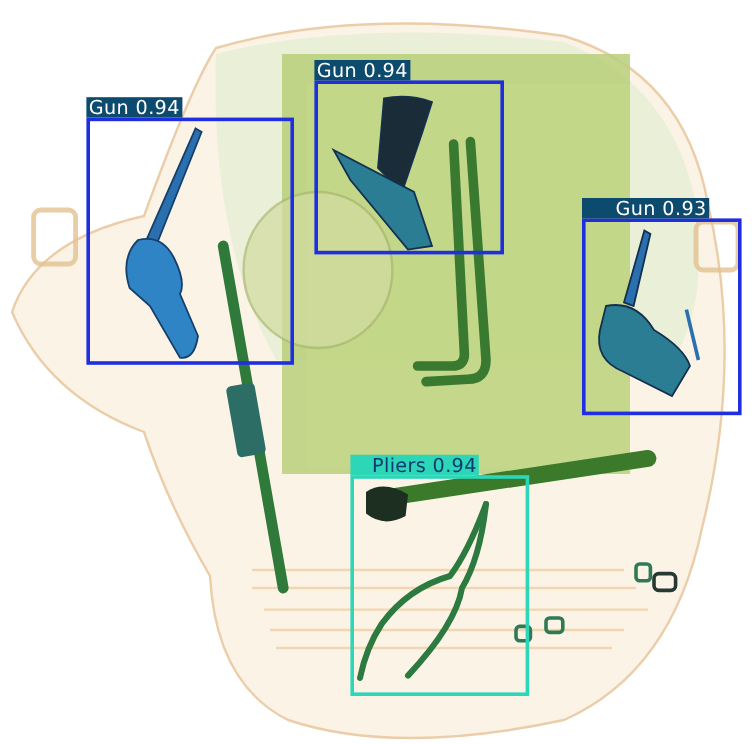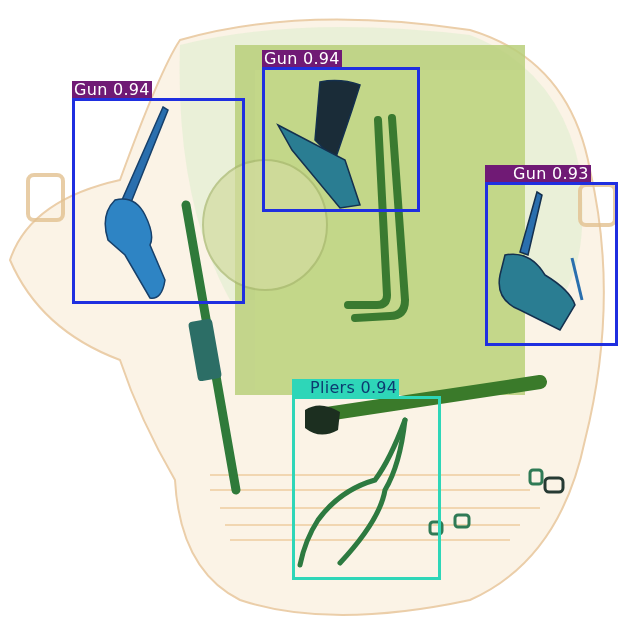--- a/index.html
+++ b/index.html
@@ -1,20 +1,20 @@
 <!DOCTYPE html>
 <html><head>
 <meta charset="utf-8">
 <style>
   html,body{margin:0;padding:0;}
   body{width:628px;height:620px;position:relative;overflow:hidden;background:#ffffff;font-family:"DejaVu Sans","Liberation Sans",sans-serif;}
   .scene{position:absolute;left:0;top:0;width:628px;height:620px;}
   .box{position:absolute;box-sizing:border-box;border:3px solid #1f2fe0;}
   .box.cyan{border-color:#2ed6b8;}
-  .lbl{position:absolute;height:17px;line-height:17px;font-size:16px;padding:0 2px;white-space:nowrap;color:#ffffff;background:#701a75;letter-spacing:0.3px;}
+  .lbl{position:absolute;height:17px;line-height:17px;font-size:16px;padding:0 2px;white-space:nowrap;color:#ffffff;background:#0c4a6e;letter-spacing:0.3px;}
   .lbl.cyan{background:#2ed6b8;color:#0d3a70;}
 </style>
 </head>
 <body>
 
 <svg class="scene" viewBox="0 0 628 620" xmlns="http://www.w3.org/2000/svg">
 
   <path d="M180 40 Q300 5 470 30 Q570 60 590 170 Q620 300 585 440 Q560 560 470 600 Q330 630 240 600 Q180 570 175 480 Q140 420 120 360 Q40 330 10 260 Q30 200 120 180 Q160 70 180 40 Z" fill="#fbf2e4" stroke="#e9c9a0" stroke-width="2" opacity="0.9"></path>
   <path d="M180 45 Q300 15 470 35 Q560 70 580 170 Q590 260 560 300 L230 300 Q175 200 180 45 Z" fill="#e6efd4" opacity="0.8"></path>
 

